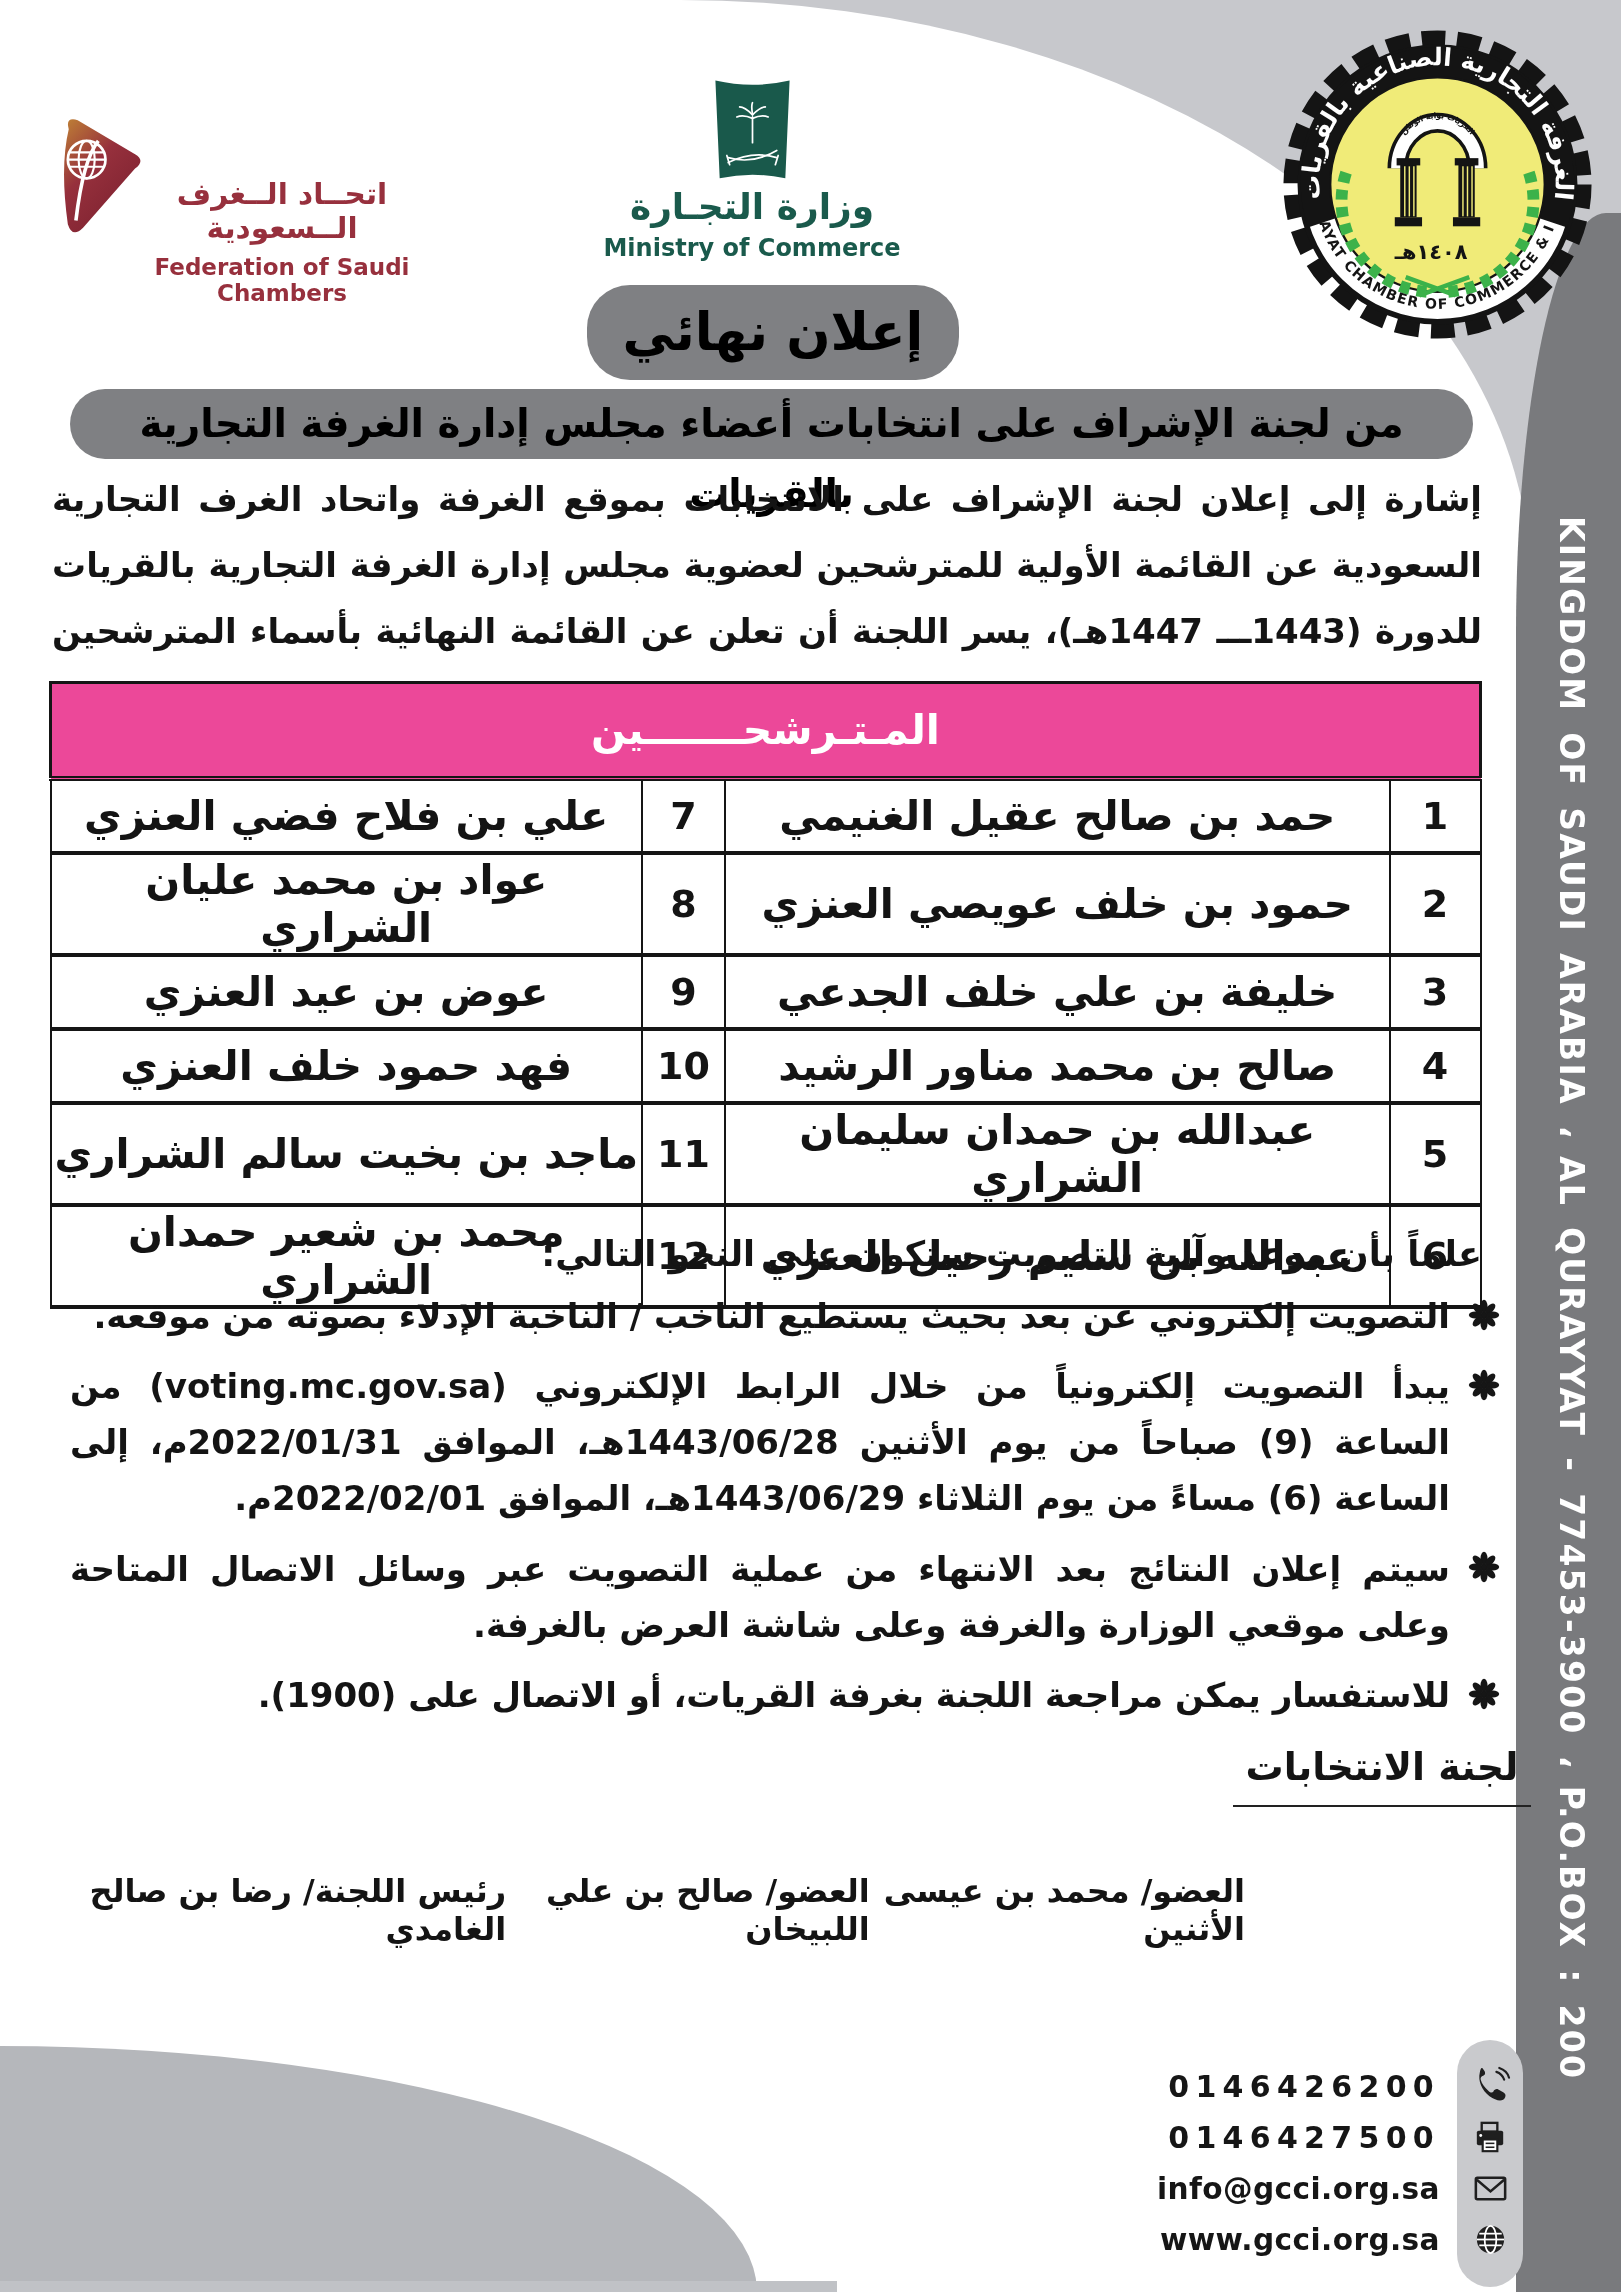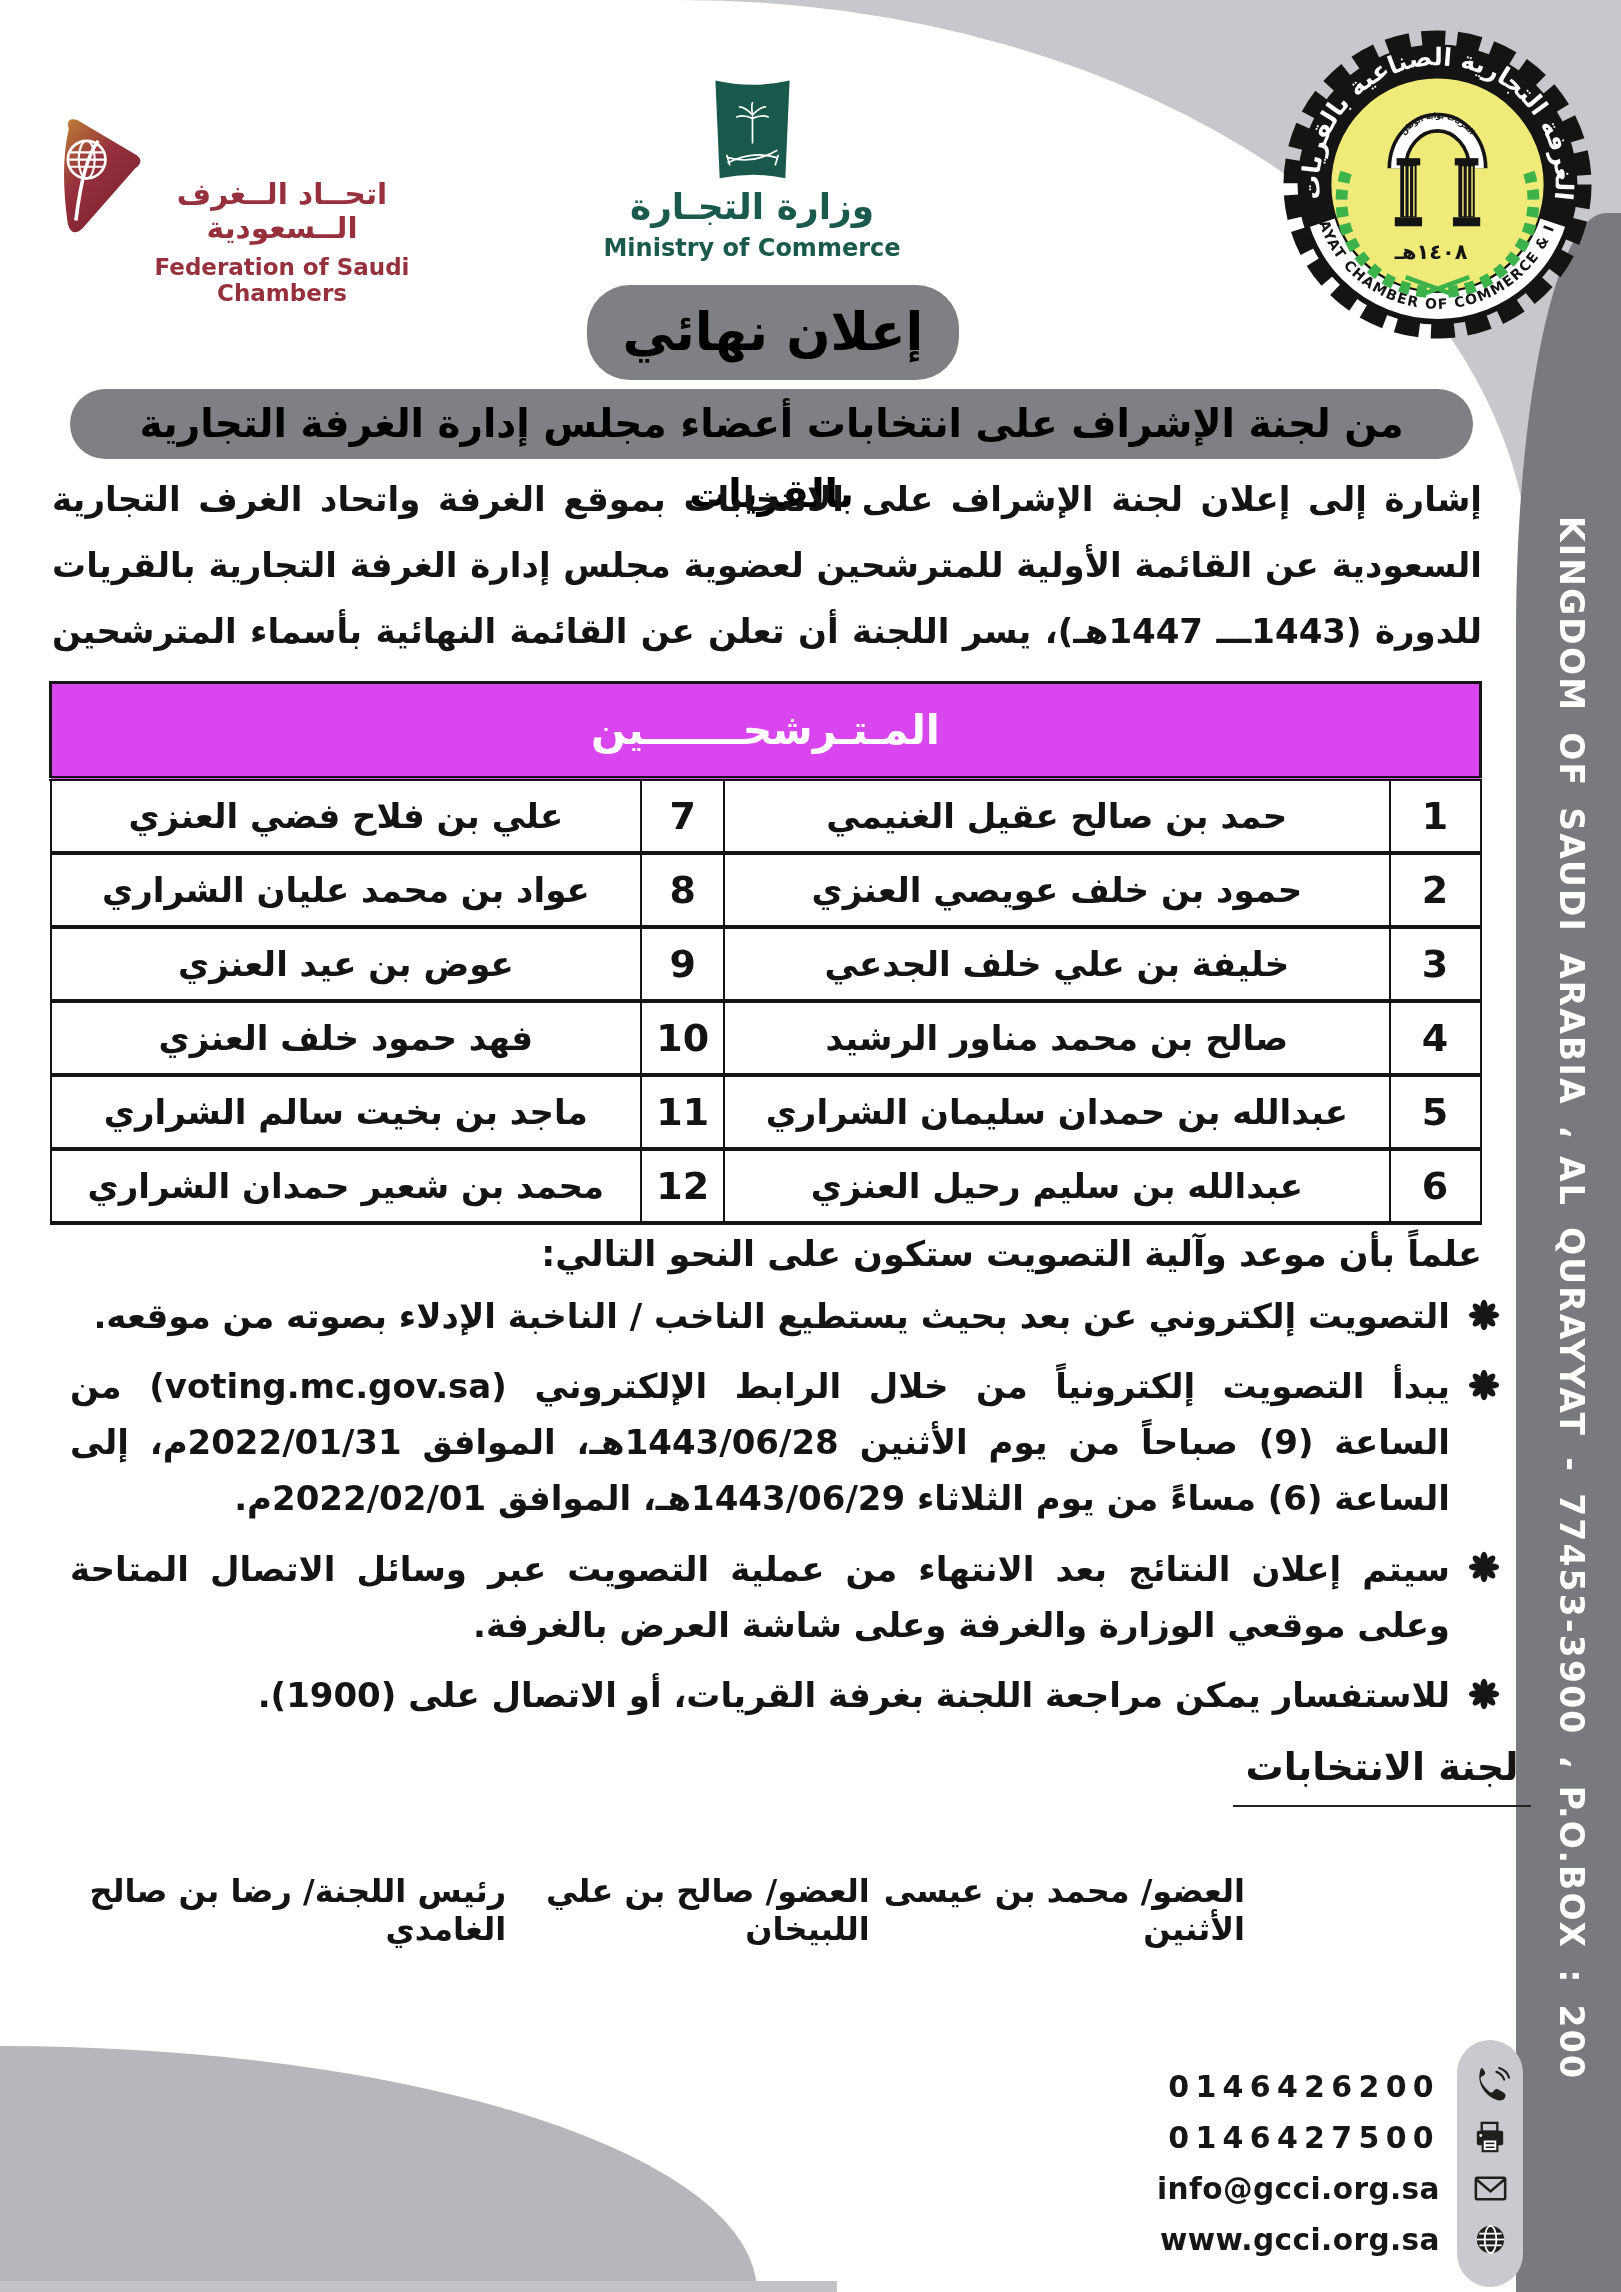--- a/index.html
+++ b/index.html
@@ -31,24 +31,24 @@
   .banner{position:absolute;background:#7f8083;color:#000000;text-align:center;font-weight:bold;direction:rtl;}
   .banner-title{left:587px;top:285px;width:372px;height:95px;line-height:95px;border-radius:43px;font-size:52px;}
   .banner-subtitle{left:70px;top:389px;width:1403px;height:70px;line-height:70px;border-radius:36px;font-size:39px;}
 
   
   .intro{position:absolute;left:52px;top:466px;width:1430px;direction:rtl;color:#141414;font-size:34px;font-weight:bold;line-height:66px;text-align:justify;text-align-last:right;}
 
   
   .cand-table{position:absolute;left:49px;top:681px;width:1433px;border-collapse:collapse;direction:rtl;}
   .cand-table td{border:2.7px solid #151515;text-align:center;vertical-align:middle;font-weight:bold;color:#141414;}
-  .cand-table .hdr{background:#d946ef;color:#ffffff;font-size:41px;height:90px;border:3.6px solid #151515;border-bottom:5.4px double #151515;}
+  .cand-table .hdr{background:#ec4899;color:#ffffff;font-size:41px;height:90px;border:3.6px solid #151515;border-bottom:5.4px double #151515;}
   .cand-table .num{width:87px;font-size:38px;}
   .cand-table .num2{width:79px;font-size:38px;}
-  .cand-table .name{font-size:34px;}
+  .cand-table .name{font-size:41px;}
   .cand-table tr.row td{height:68px;border-top-width:4.5px;border-bottom-width:4.5px;}
 
   
   .voting-heading{position:absolute;left:52px;top:1234px;width:1430px;direction:rtl;text-align:right;font-size:35px;font-weight:bold;color:#141414;}
   .bullets{position:absolute;left:52px;top:1288px;width:1430px;direction:rtl;margin-left:18px;}
   .bullet-item{display:flex;align-items:flex-start;gap:18px;margin-bottom:14.3px;}
   .bullet-icon{flex:0 0 32px;padding-top:10.7px;}
   .bullet-text{flex:1;font-size:34px;font-weight:bold;color:#141414;line-height:56px;text-align:right;}
   .bullet-text.just{text-align:justify;text-align-last:right;}
 

